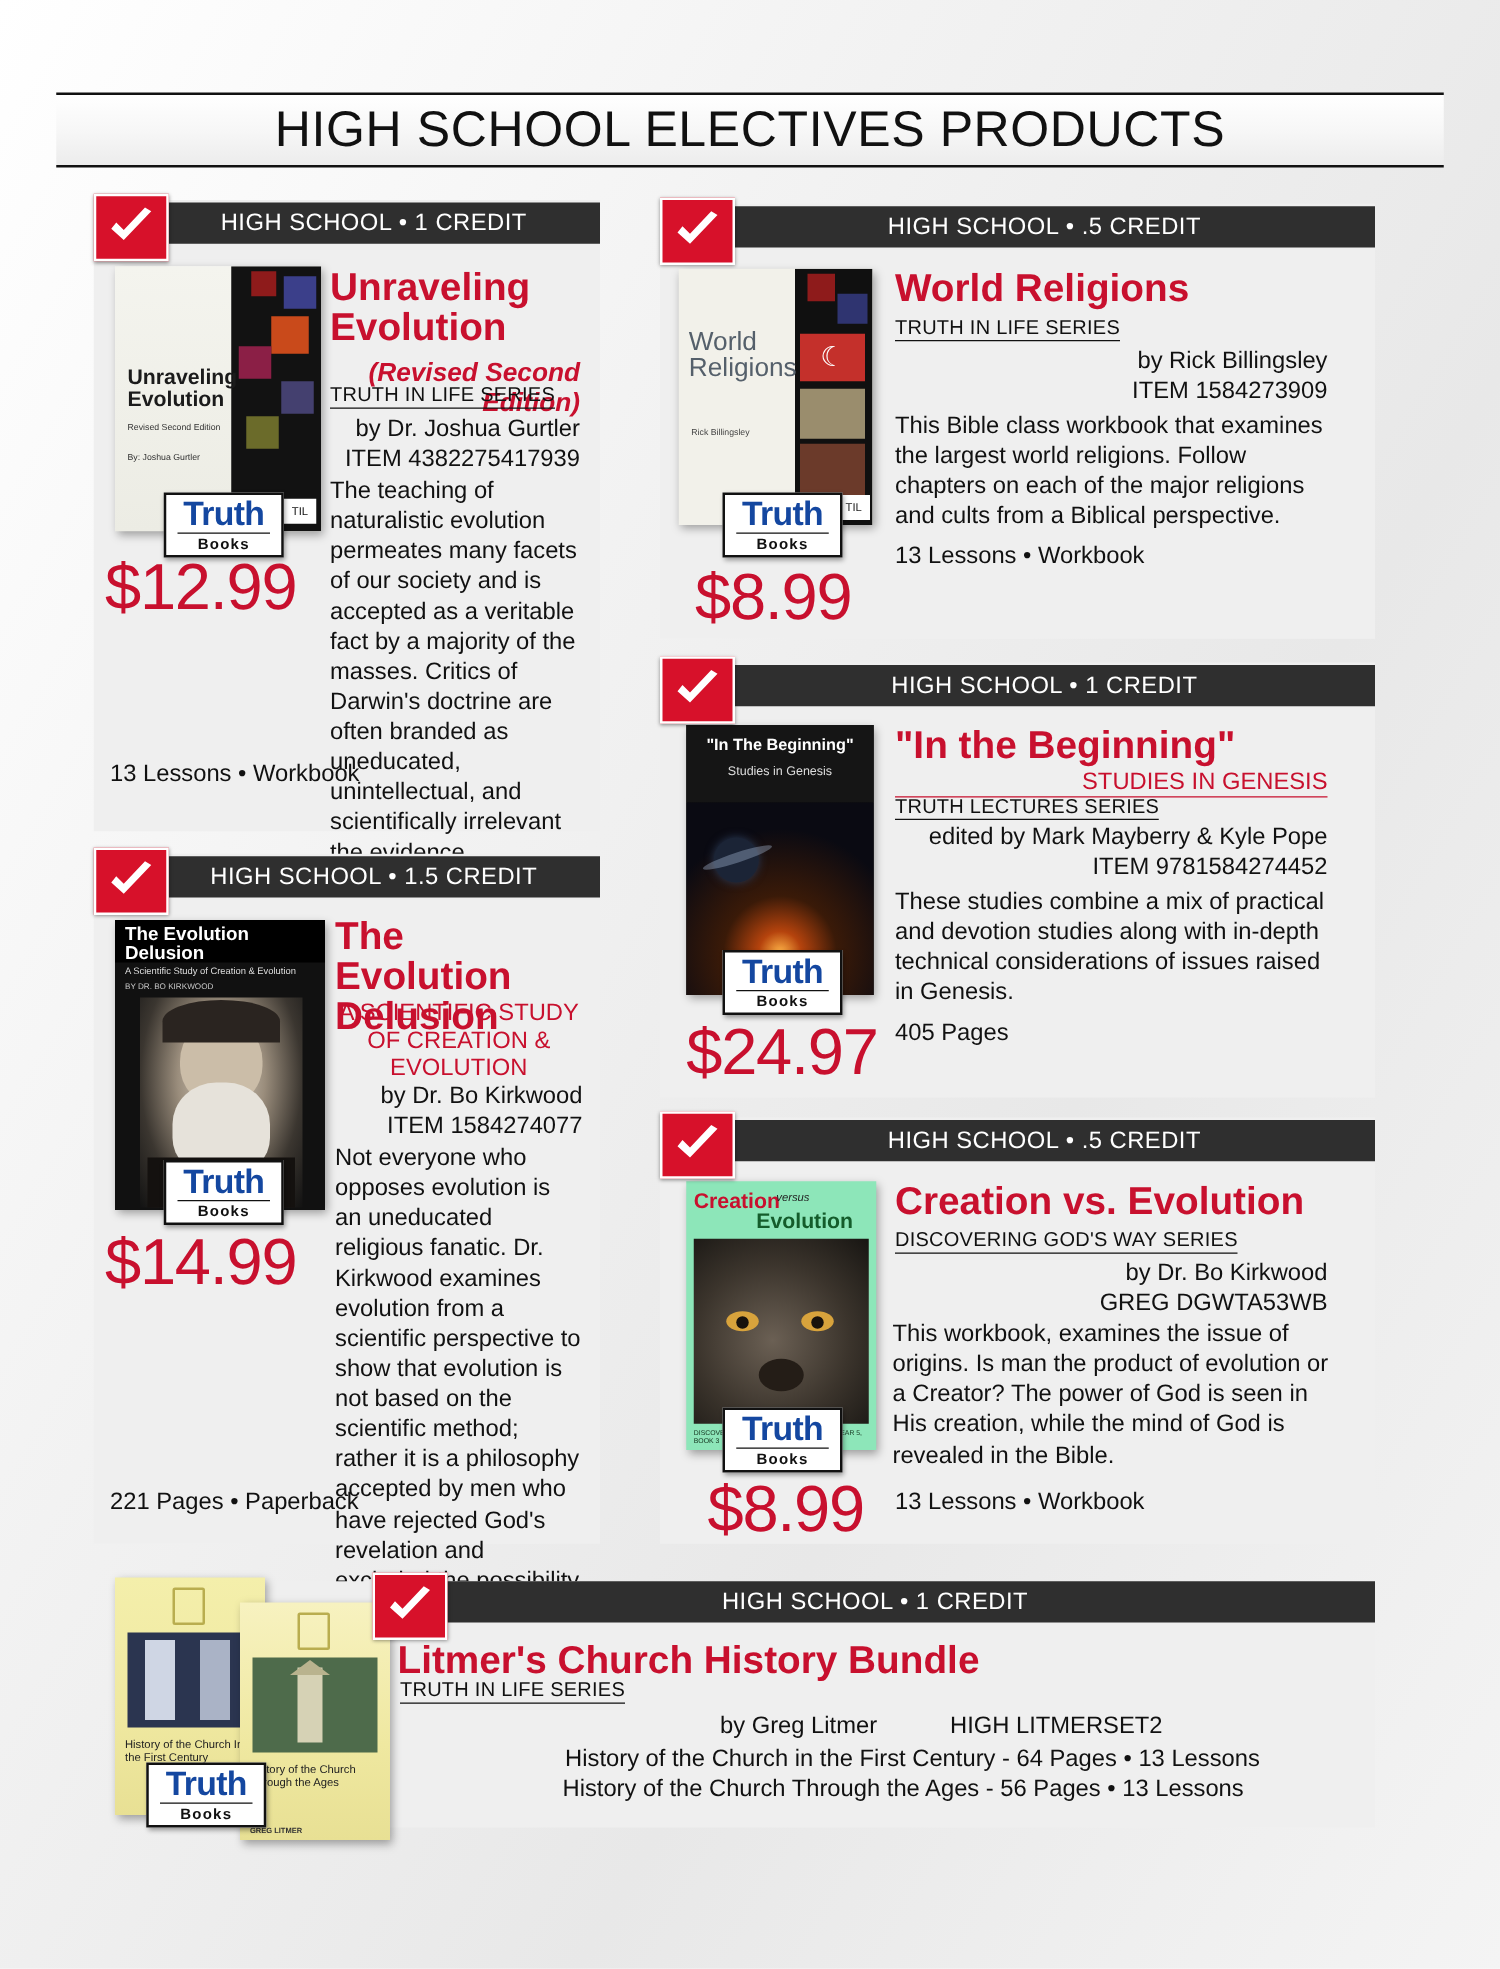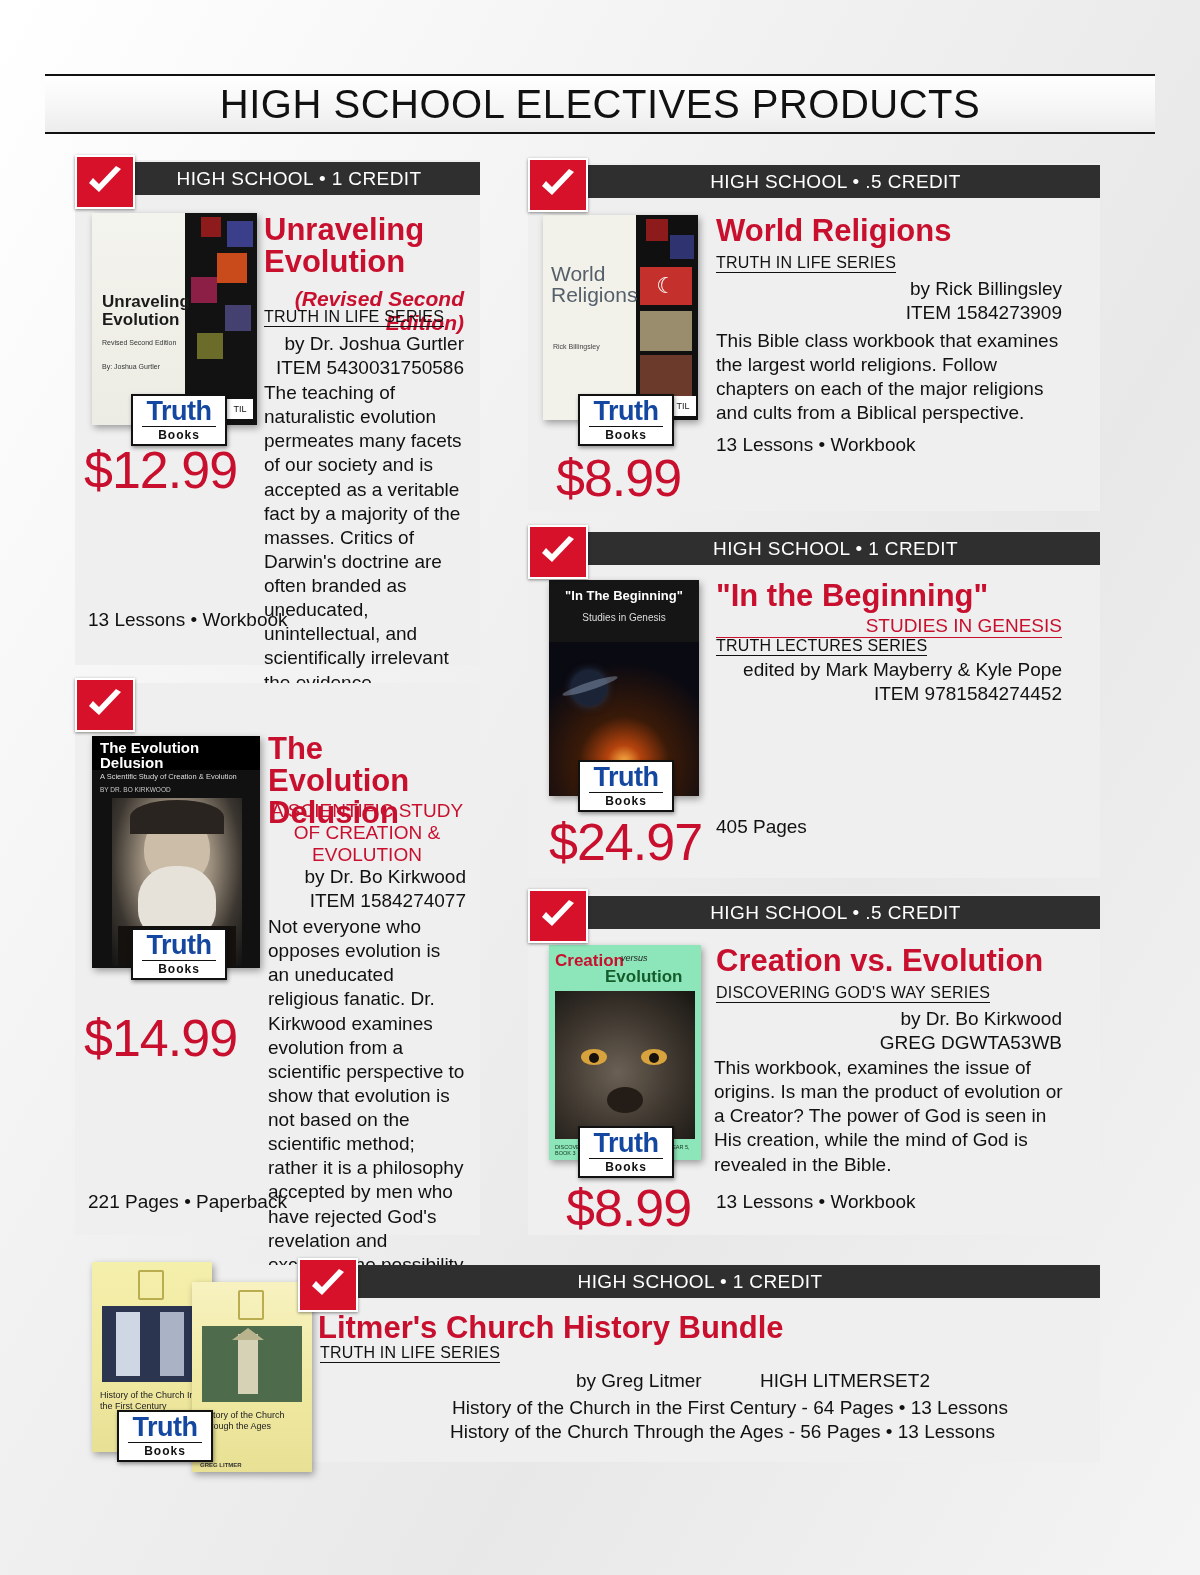--- a/index.html
+++ b/index.html
@@ -100,28 +100,31 @@
   <div class="price" style="left:84px;top:440px;">$12.99</div>
 
   <div style="position:absolute;left:264px;top:214px;width:200px;">
     <div class="title">Unraveling Evolution</div>
   </div>
   <div class="subtitle-it" style="position:absolute;left:264px;top:287px;width:200px;text-align:right;">(Revised Second Edition)</div>
   <div style="position:absolute;left:264px;top:308px;">
     <span class="series">TRUTH IN LIFE SERIES</span>
   </div>
   <div class="meta r" style="position:absolute;left:264px;top:333px;width:200px;">by Dr. Joshua Gurtler</div>
-  <div class="meta r" style="position:absolute;left:264px;top:357px;width:200px;">ITEM  5430031750586</div>
+  <div class="meta r" style="position:absolute;left:264px;top:357px;width:200px;">ITEM  4382275417939</div>
   <div class="body-t" style="position:absolute;left:264px;top:381px;width:200px;">
     <span>The teaching of naturalistic evolution permeates many facets of our society and is accepted as a veritable fact by a majority of the masses. Critics of Darwin's doctrine are often branded as uneducated, unintellectual, and scientifically irrelevant the evidence.</span>
   </div>
   <div class="body-t" style="position:absolute;left:88px;top:505px;width:378px;"></div>
   <div class="body-t" style="position:absolute;left:88px;top:608px;width:378px;">13 Lessons • Workbook</div>
 
   <div class="card" style="left:75px;top:683px;width:405px;height:552px;"></div>
+  <div class="band" style="left:118px;top:685px;width:362px;">
+    <span>HIGH SCHOOL • 1.5 CREDIT</span>
+  </div>
   <div class="check" style="left:75px;top:678px;">
     <svg viewBox="0 0 40 34">
       <path d="M4 18 L14 27 L36 4 L31 1 L14 19 L8 13 Z" fill="#ffffff"></path>
     </svg>
   </div>
 
   <div class="cover" style="left:92px;top:736px;width:168px;height:232px;background:#111;">
     <div style="position:absolute;left:0;top:0;width:168px;height:34px;background:#000;"></div>
     <div style="position:absolute;left:8px;top:4px;width:152px;font-size:15px;font-weight:bold;color:#fff;line-height:1.0;">The Evolution Delusion</div>
     <div style="position:absolute;left:8px;top:36px;width:152px;font-size:7.5px;color:#ddd;">A Scientific Study of Creation &amp; Evolution</div>
@@ -130,21 +133,21 @@
       <div style="position:absolute;left:32px;top:16px;width:66px;height:70px;background:#cbbda8;border-radius:50% 50% 45% 45%;"></div>
       <div style="position:absolute;left:18px;top:2px;width:94px;height:34px;background:#2a2420;border-radius:50% 50% 0 0;"></div>
       <div style="position:absolute;left:26px;top:68px;width:78px;height:74px;background:#e6e2da;border-radius:45% 45% 40% 40%;"></div>
       <div style="position:absolute;left:6px;top:128px;width:118px;height:40px;background:#14110f;"></div>
     </div>
   </div>
   <div class="truthlogo" style="left:131px;top:928px;width:92px;height:48px;">
     <div class="t1">Truth</div>
     <div class="t2">Books</div>
   </div>
-  <div class="price" style="left:84px;top:980px;margin-top:28px;">$14.99</div>
+  <div class="price" style="left:84px;top:980px;">$14.99</div>
 
   <div class="title" style="position:absolute;left:268px;top:733px;width:200px;">The Evolution Delusion</div>
   <div class="redsub" style="position:absolute;left:268px;top:800px;width:198px;">A SCIENTIFIC STUDY OF CREATION &amp; EVOLUTION</div>
   <div class="meta r" style="position:absolute;left:266px;top:866px;width:200px;">by Dr. Bo Kirkwood</div>
   <div class="meta r" style="position:absolute;left:266px;top:890px;width:200px;">ITEM  1584274077</div>
   <div class="body-t" style="position:absolute;left:268px;top:915px;width:198px;">Not everyone who opposes evolution is an uneducated religious fanatic. Dr. Kirkwood examines evolution from a scientific perspective to show that evolution is not based on the scientific method; rather it is a philosophy accepted by men who have rejected God's revelation and excluded the possibility of the miraculous.</div>
   <div class="body-t" style="position:absolute;left:88px;top:1190px;width:378px;">221 Pages • Paperback</div>
 
   <div class="card" style="left:528px;top:163px;width:572px;height:348px;"></div>
   <div class="band" style="left:571px;top:165px;width:529px;">
@@ -207,20 +210,21 @@
   </div>
   <div class="price" style="left:549px;top:812px;">$24.97</div>
 
   <div class="title" style="position:absolute;left:716px;top:580px;width:360px;">"In the Beginning"</div>
   <div style="position:absolute;left:716px;top:615px;width:346px;text-align:right;color:#c8102e;font-size:19px;border-bottom:1.5px solid #c8102e;">STUDIES IN GENESIS</div>
   <div style="position:absolute;left:716px;top:637px;">
     <span class="series">TRUTH LECTURES SERIES</span>
   </div>
   <div class="meta r" style="position:absolute;left:700px;top:659px;width:362px;">edited by Mark Mayberry &amp;  Kyle Pope</div>
   <div class="meta r" style="position:absolute;left:700px;top:683px;width:362px;">ITEM  9781584274452</div>
+  <div class="body-t" style="position:absolute;left:716px;top:710px;width:348px;">These studies combine a mix of practical and devotion studies along with in-depth technical considerations of issues raised in Genesis.</div>
   <div class="body-t" style="position:absolute;left:716px;top:815px;width:348px;">405 Pages</div>
 
   <div class="card" style="left:528px;top:894px;width:572px;height:341px;"></div>
   <div class="band" style="left:571px;top:896px;width:529px;">
     <span>HIGH SCHOOL • .5 CREDIT</span>
   </div>
   <div class="check" style="left:528px;top:889px;">
     <svg viewBox="0 0 40 34">
       <path d="M4 18 L14 27 L36 4 L31 1 L14 19 L8 13 Z" fill="#ffffff"></path>
     </svg>

